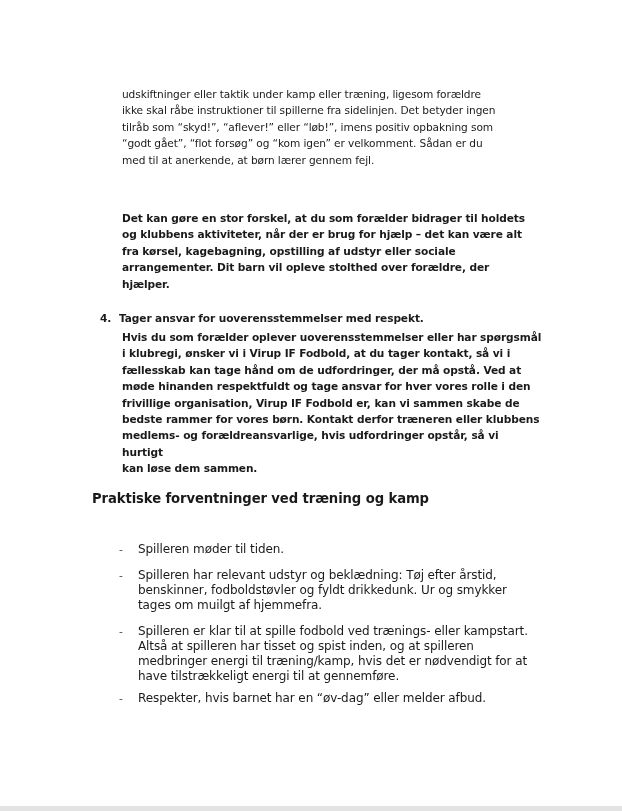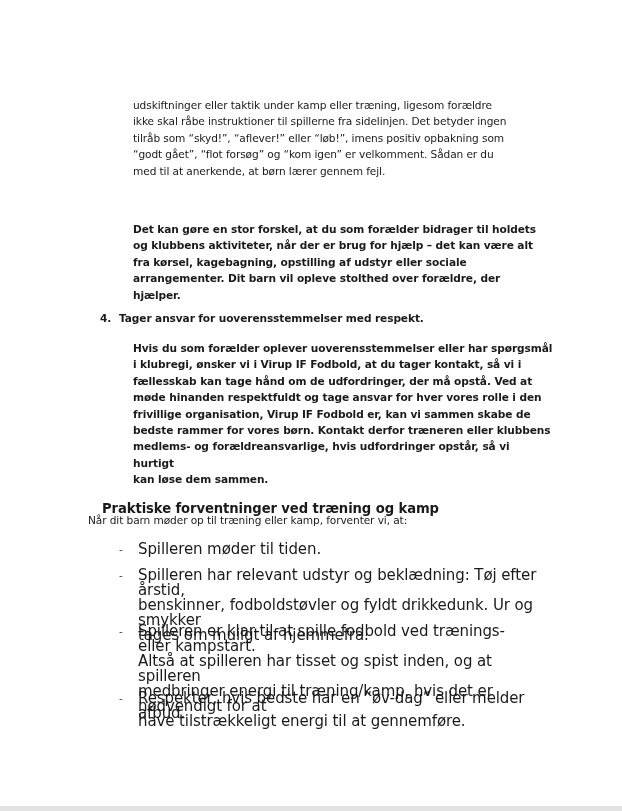--- a/index.html
+++ b/index.html
@@ -29,21 +29,21 @@
     height: 5px;
     background: #e3e3e3;
   }
   .para {
     position: absolute;
     left: 119px;
     width: 420px;
     font-size: 10.6px;
     line-height: 16.4px;
     letter-spacing: -0.1px;
-    margin: 14px;
+    margin: 3px;
     white-space: pre-line;
   }
   .item-heading {
     position: absolute;
     left: 100px;
     font-size: 10.6px;
     font-weight: bold;
     margin: 0;
     white-space: nowrap;
     letter-spacing: -0.1px;
@@ -51,21 +51,21 @@
   .item-heading .num {
     display: inline-block;
     width: 19px;
   }
   .section-heading {
     position: absolute;
     left: 88px;
     top: 487px;
     font-size: 13.2px;
     font-weight: bold;
-    margin: 14px;
+    margin: 4px;
     letter-spacing: -0.1px;
   }
   .intro {
     position: absolute;
     left: 88px;
     top: 514px;
     font-size: 10.6px;
     margin: 0;
     letter-spacing: -0.1px;
   }
@@ -80,21 +80,21 @@
     top: 0;
     font-size: 10.6px;
     line-height: 15px;
     color: #444;
   }
   .bullet .text {
     position: absolute;
     left: 19px;
     top: 0;
     width: 400px;
-    font-size: 15px;
+    font-size: 12px;
     line-height: 15px;
     letter-spacing: -0.1px;
     white-space: pre-line;
     margin: 0;
   }
 </style>
 </head>
 <body>
 
 <div class="page">
@@ -117,21 +117,20 @@
   <p class="para" style="top:326px;font-weight:bold;">Hvis du som forælder oplever uoverensstemmelser eller har spørgsmål
 i klubregi, ønsker vi i Virup IF Fodbold, at du tager kontakt, så vi i
 fællesskab kan tage hånd om de udfordringer, der må opstå. Ved at
 møde hinanden respektfuldt og tage ansvar for hver vores rolle i den
 frivillige organisation, Virup IF Fodbold er, kan vi sammen skabe de
 bedste rammer for vores børn. Kontakt derfor træneren eller klubbens
 medlems- og forældreansvarlige, hvis udfordringer opstår, så vi hurtigt
 kan løse dem sammen.</p>
 
   <h2 class="section-heading">Praktiske forventninger ved træning og kamp</h2>
-  <p class="intro">Når dit barn møder op til træning eller kamp, forventer vi, at:</p>
 
   <div class="bullet" style="top:542px;">
     <span class="dash">-</span>
     <p class="text">Spilleren møder til tiden.</p>
   </div>
 
   <div class="bullet" style="top:568px;">
     <span class="dash">-</span>
     <p class="text">Spilleren har relevant udstyr og beklædning: Tøj efter årstid,
 benskinner, fodboldstøvler og fyldt drikkedunk. Ur og smykker
@@ -141,17 +140,17 @@
   <div class="bullet" style="top:624px;">
     <span class="dash">-</span>
     <p class="text">Spilleren er klar til at spille fodbold ved trænings- eller kampstart.
 Altså at spilleren har tisset og spist inden, og at spilleren
 medbringer energi til træning/kamp, hvis det er nødvendigt for at
 have tilstrækkeligt energi til at gennemføre.</p>
   </div>
 
   <div class="bullet" style="top:691px;">
     <span class="dash">-</span>
-    <p class="text">Respekter, hvis bedste har en “øv-dag” eller melder afbud.</p>
+    <p class="text">Respekter, hvis barnet har en “øv-dag” eller melder afbud.</p>
   </div>
 
 </div>
 <div class="page-bottom-edge"></div>
 
 </body></html>

